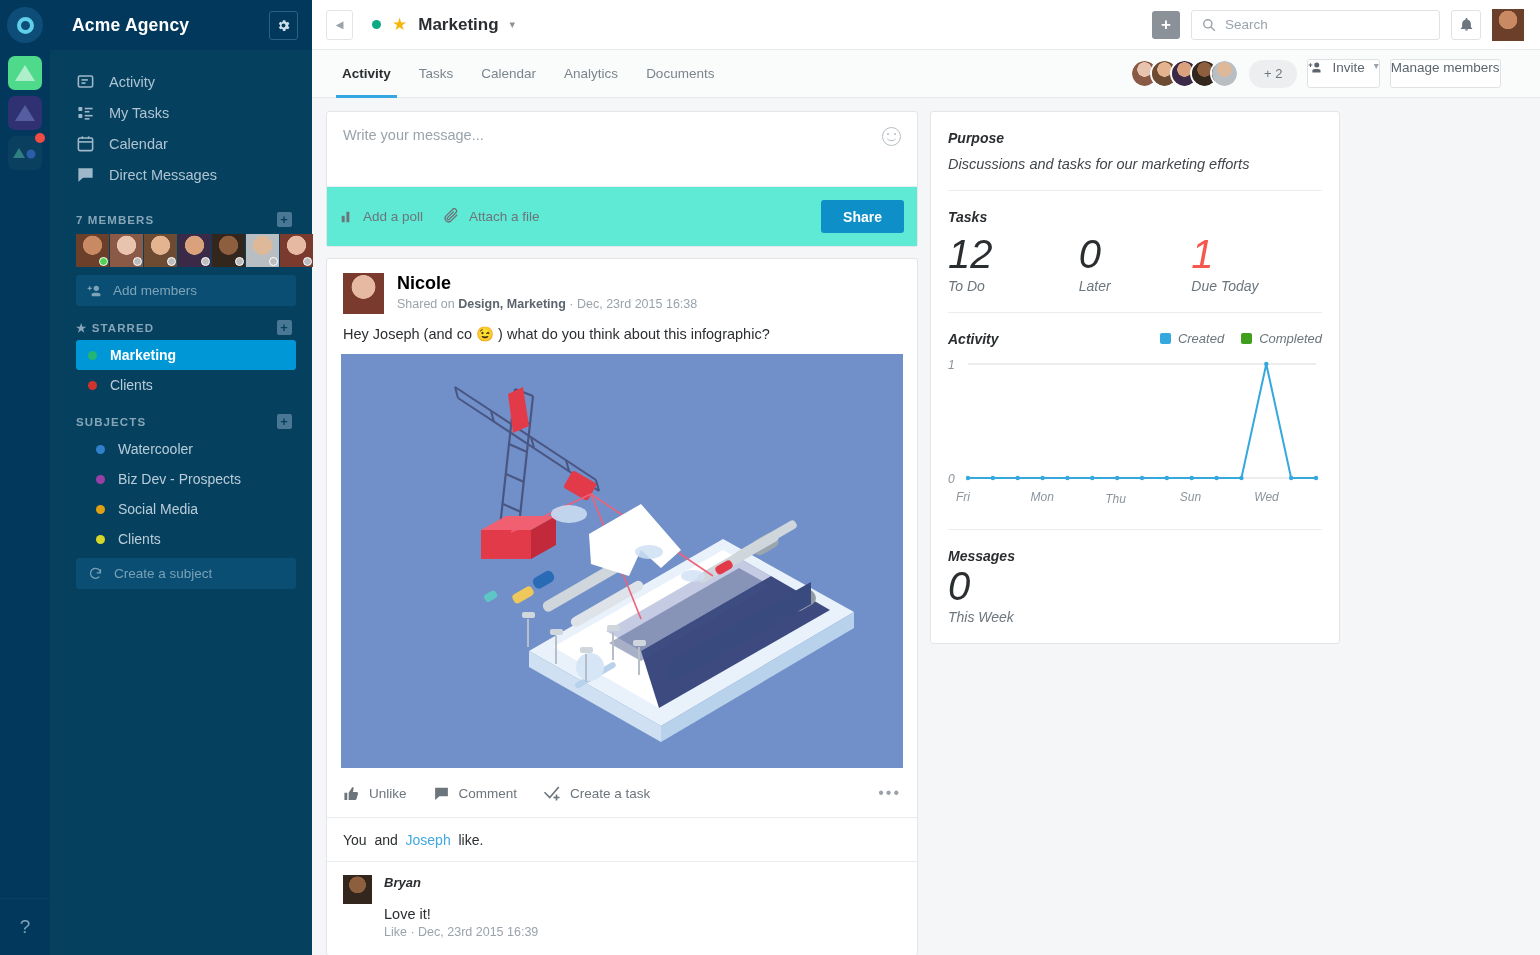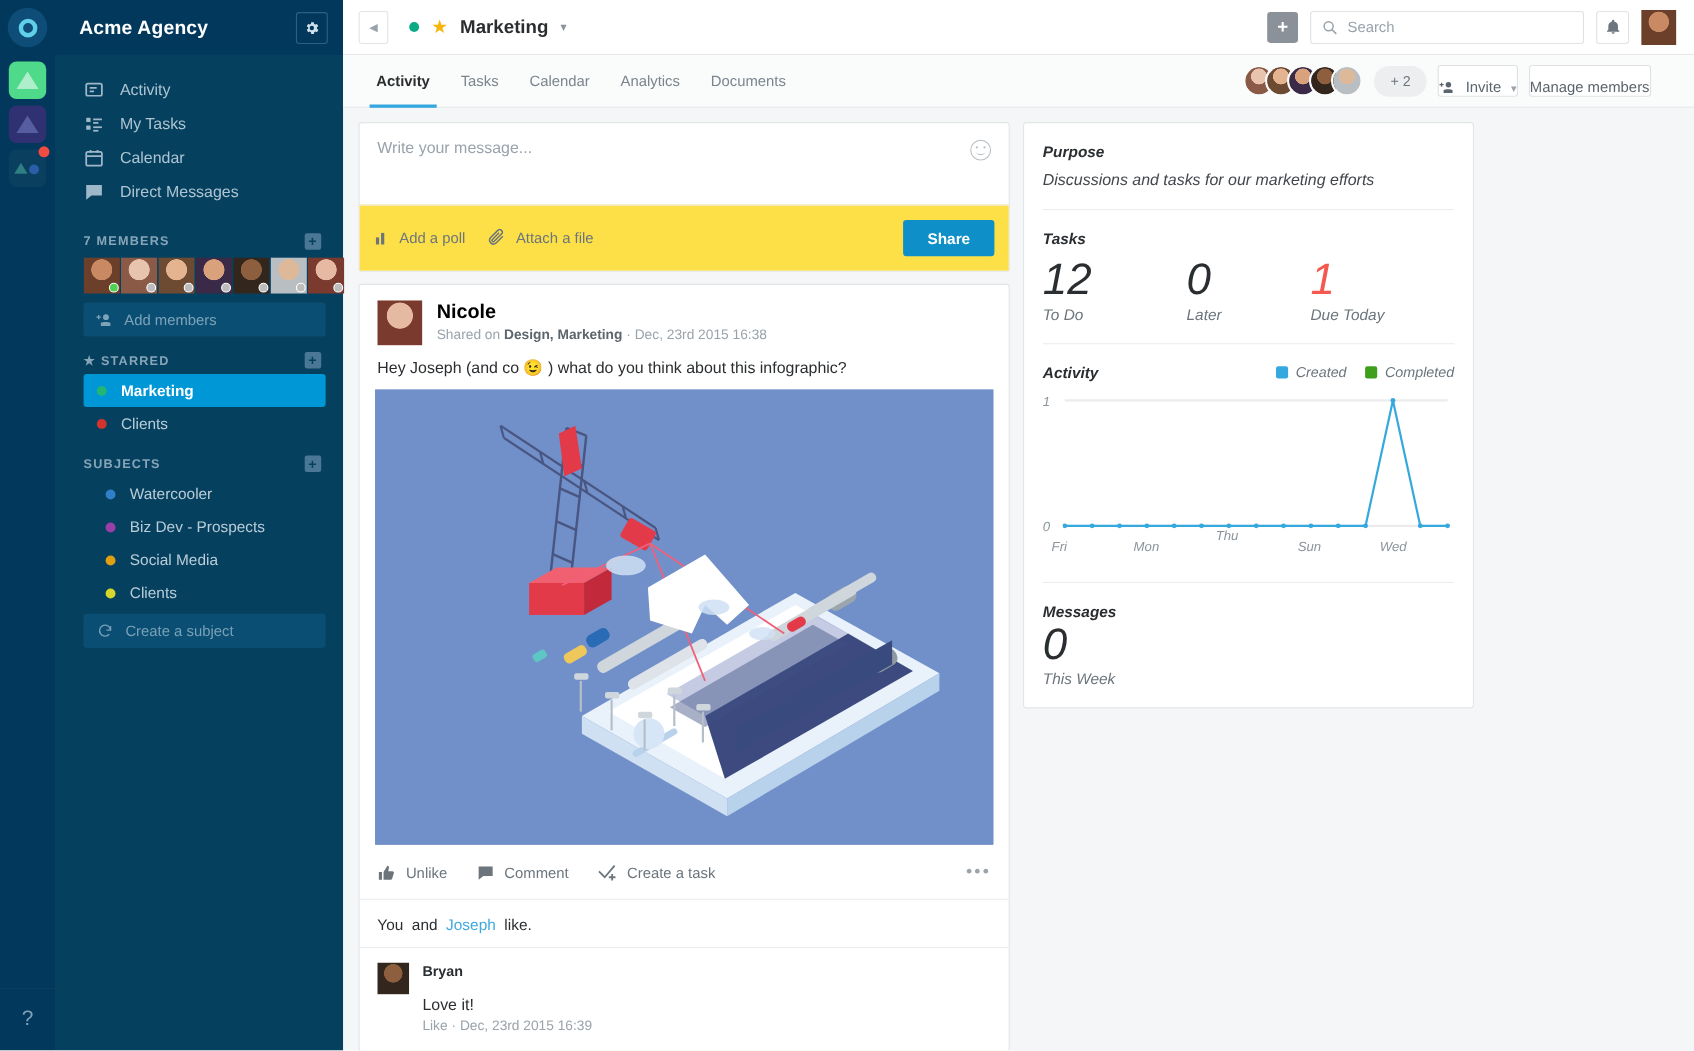--- a/index.html
+++ b/index.html
@@ -156,21 +156,21 @@
     width: 29px; height: 29px; border-radius: 50%; overflow: hidden;
     border: 2px solid #fafbfb; margin-left: -9px;
   }
   .facepile .f:first-child { margin-left: 0; }
   .plus2 {
     height: 28px; padding: 0 15px; border-radius: 14px; background: #eceef0;
     display: flex; align-items: center; font-size: 13px; color: #6d767e;
   }
   .btn-ol {
     height: 29px; border: 1px solid #dfe1e4; border-radius: 3px; background: #fff;
-    display: flex; align-items: flex-end; gap: 9px; padding: 0 0;
+    display: flex; align-items: flex-start; gap: 9px; padding: 0 0;
     font-size: 13.5px; color: #5c656d;
   }
 
   .content { flex: 1; display: flex; gap: 12px; padding: 13px 14px 0 14px; overflow: hidden; }
   .feed { width: 592px; flex: 0 0 592px; }
 
   .card { background: #fff; border: 1px solid #e3e5e7; border-radius: 3px; }
   .composer { margin-bottom: 11px; }
   .comp-in {
     height: 74px; padding: 15px 16px; font-size: 14.5px; color: #9aa3ab;
@@ -180,21 +180,21 @@
   .smiley::before, .smiley::after {
     content:""; position:absolute; width:2px; height:2px; background:#b6bec5; border-radius:50%;
     top: 5px;
   }
   .smiley::before { left: 4px; } .smiley::after { right: 4px; }
   .smiley i {
     position:absolute; left:4px; right:4px; bottom:4px; height:4px;
     border-bottom: 1.6px solid #b6bec5; border-radius: 0 0 6px 6px;
   }
   .comp-bar {
-    border-top: 1px solid #ebedee; background: #fde047; height: 60px;
+    border-top: 1px solid #ebedee; background: #5eead4; height: 60px;
     display: flex; align-items: center; padding: 0 13px; gap: 20px;
   }
   .comp-act { display: flex; align-items: center; gap: 9px; font-size: 13.5px; color: #6c757c; }
   .share {
     margin-left: auto; background: #0e8fc7; color: #fff; border: none;
     height: 33px; padding: 0 22px; border-radius: 3px; font-size: 14px; font-weight: bold;
     font-family: inherit;
   }
 
   .post-head { display: flex; gap: 13px; padding: 14px 16px 0 16px; }
@@ -206,21 +206,21 @@
   .p-img { margin: 0 14px; height: 414px; background: #7190c9; position: relative; overflow:hidden; }
   .p-actions {
     display: flex; gap: 26px; padding: 16px 16px 15px 16px;
     font-size: 13.5px; color: #5c656d; border-bottom: 1px solid #ebedee;
   }
   .p-actions .dots { margin-left: auto; color: #9aa3ab; letter-spacing: 2px; font-size: 16px; }
   .p-likes { padding: 14px 16px 13px 16px; font-size: 14px; color: #2b2e31; border-bottom: 1px solid #ebedee; }
   .p-likes a { color: #41a9e0; text-decoration: none; }
   .comment { display: flex; gap: 12px; padding: 13px 16px 16px 16px; }
   .c-av { width: 29px; height: 29px; overflow: hidden; flex: 0 0 29px; }
-  .c-name { font-size: 13px; font-weight: bold; color: #2b2e31; }
+  .c-name { font-size: 13px; font-weight: bold; color: #2b2e31; font-style: italic; }
   .c-body { font-size: 14.5px; color: #2b2e31; margin-top: 16px; }
   .c-meta { font-size: 12.5px; color: #9aa3ab; margin-top: 3px; }
 
   
   .right { width: 410px; flex: 0 0 410px; }
   .panel { background: #fff; border: 1px solid #e3e5e7; border-radius: 3px; padding: 0 17px; font-style: italic; }
   .sec { padding: 18px 0; border-bottom: 1px solid #ebedee; }
   .sec:last-child { border-bottom: none; }
   .sec-h { font-size: 14px; font-weight: bold; color: #2b2e31; }
   .purpose-txt { font-size: 14.5px; color: #41474c; margin-top: 10px; }
@@ -725,21 +725,21 @@
                   <circle cx="225.71428571428572" cy="122" r="2.2" fill="#35a8dd"></circle>
                   <circle cx="250.57142857142858" cy="122" r="2.2" fill="#35a8dd"></circle>
                   <circle cx="275.42857142857144" cy="122" r="2.2" fill="#35a8dd"></circle>
                   <circle cx="300.2857142857143" cy="8" r="2.2" fill="#35a8dd"></circle>
                   <circle cx="325.14285714285717" cy="122" r="2.2" fill="#35a8dd"></circle>
                   <circle cx="350" cy="122" r="2.2" fill="#35a8dd"></circle>
                 </svg>
               <div id="chartTicks">
                   <span class="ax" style="left: 8px; top: 134px;">Fri</span>
                   <span class="ax" style="left: 82.5714px; top: 134px;">Mon</span>
-                  <span class="ax" style="left: 157.143px; top: 124px;">Thu</span>
+                  <span class="ax" style="left: 157.143px; top: 136px;">Thu</span>
                   <span class="ax" style="left: 231.714px; top: 134px;">Sun</span>
                   <span class="ax" style="left: 306.286px; top: 134px;">Wed</span>
                 </div>
             </div>
           </div>
 
           <div class="sec">
             <div class="sec-h">Messages</div>
             <div class="num" style="font-size:40px;color:#2b2e31;line-height:1.12">0</div>
             <div class="lbl" style="font-size:14px;color:#6c757c">This Week</div>

